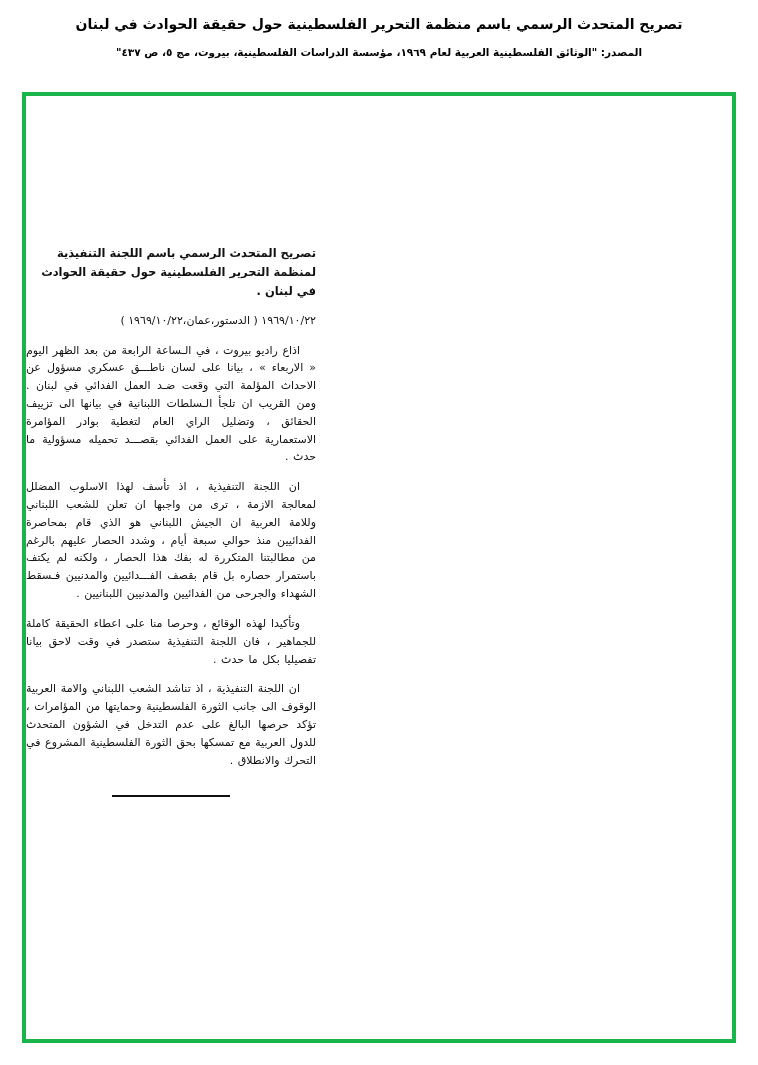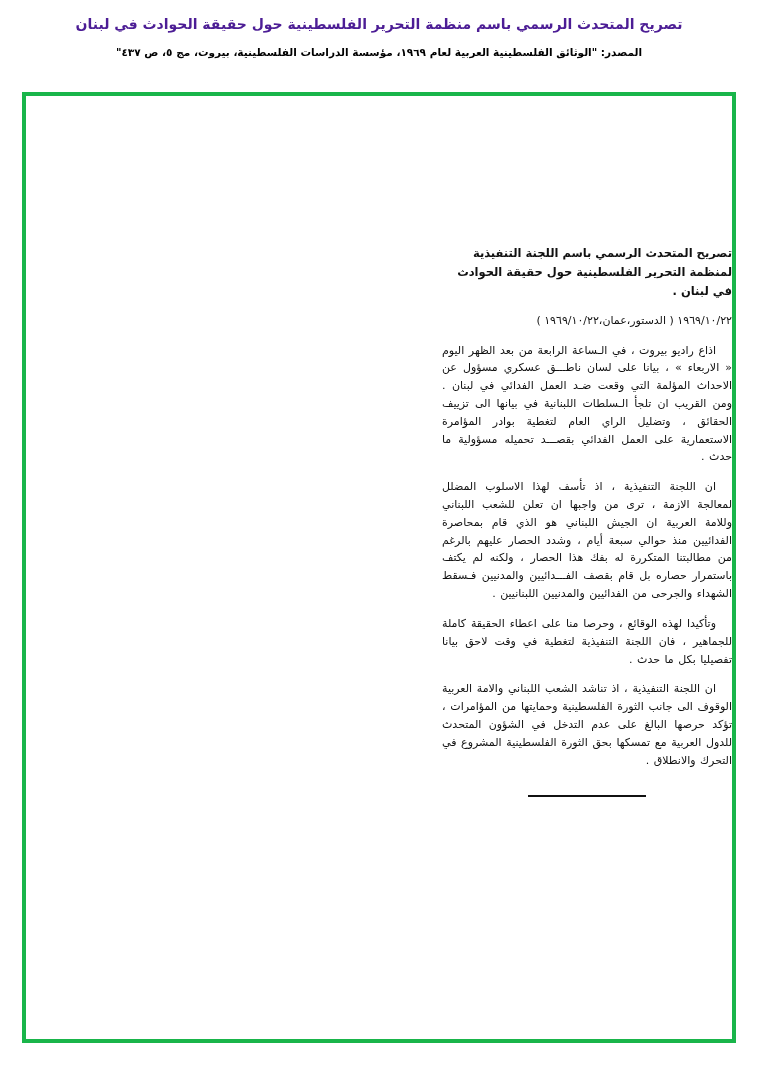--- a/index.html
+++ b/index.html
@@ -16,21 +16,21 @@
     overflow: hidden;
   }
 
   .page-header {
     text-align: center;
     padding-top: 14px;
   }
   .doc-title {
     font-size: 14px;
     font-weight: bold;
-    color: #4c1d95;
+    color: #000000;
     line-height: 1.5;
     margin: 0 auto;
     width: 700px;
     direction: rtl;
   }
   .doc-source {
     font-size: 10.5px;
     font-weight: bold;
     color: #000000;
     margin: 11px auto 0 auto;
@@ -48,21 +48,21 @@
     background: #ffffff;
     box-sizing: border-box;
   }
 
   .scan-inner {
     position: absolute;
     top: 148px;
     right: 0;
     left: 0;
     display: flex;
-    justify-content: flex-start;
+    justify-content: flex-end;
   }
 
   .scan-column {
     width: 290px;
     direction: rtl;
     text-align: justify;
     color: #111111;
   }
 
   .scan-heading {
@@ -104,18 +104,18 @@
   <div class="doc-source">المصدر: "الوثائق الفلسطينية العربية لعام ١٩٦٩، مؤسسة الدراسات الفلسطينية، بيروت، مج ٥، ص ٤٣٧"</div>
 </div>
 
 <div class="scan-frame" style="border-color: rgb(25, 181, 74);">
   <div class="scan-inner">
     <div class="scan-column">
       <div class="scan-heading">تصريح المتحدث الرسمي باسم اللجنة التنفيذية لمنظمة التحرير الفلسطينية حول حقيقة الحوادث في لبنان .</div>
       <div class="scan-dateline">١٩٦٩/١٠/٢٢        ( الدستور،عمان،١٩٦٩/١٠/٢٢ )</div>
       <p class="scan-para">اذاع راديو بيروت ، في الـساعة الرابعة من بعد الظهر اليوم « الاربعاء » ، بيانا على لسان ناطـــق عسكري مسؤول عن الاحداث المؤلمة التي وقعت ضـد العمل الفدائي في لبنان . ومن القريب ان تلجأ الـسلطات اللبنانية في بيانها الى تزييف الحقائق ، وتضليل الراي العام لتغطية بوادر المؤامرة الاستعمارية على العمل الفدائي بقصـــد تحميله مسؤولية ما حدث .</p>
       <p class="scan-para">ان اللجنة التنفيذية ، اذ تأسف لهذا الاسلوب المضلل لمعالجة الازمة ، ترى من واجبها ان تعلن للشعب اللبناني وللامة العربية ان الجيش اللبناني هو الذي قام بمحاصرة الفدائيين منذ حوالي سبعة أيام ، وشدد الحصار عليهم بالرغم من مطالبتنا المتكررة له بفك هذا الحصار ، ولكنه لم يكتف باستمرار حصاره بل قام بقصف الفـــدائيين والمدنيين فـسقط الشهداء والجرحى من الفدائيين والمدنيين اللبنانيين .</p>
-      <p class="scan-para">وتأكيدا لهذه الوقائع ، وحرصا منا على اعطاء الحقيقة كاملة للجماهير ، فان اللجنة التنفيذية لتغطية في وقت لاحق بيانا تفصيليا بكل ما حدث .</p>
+      <p class="scan-para">وتأكيدا لهذه الوقائع ، وحرصا منا على اعطاء الحقيقة كاملة للجماهير ، فان اللجنة التنفيذية ستصدر في وقت لاحق بيانا تفصيليا بكل ما حدث .</p>
       <p class="scan-para">ان اللجنة التنفيذية ، اذ تناشد الشعب اللبناني والامة العربية الوقوف الى جانب الثورة الفلسطينية وحمايتها من المؤامرات ، تؤكد حرصها البالغ على عدم التدخل في الشؤون المتحدث للدول العربية مع تمسكها بحق الثورة الفلسطينية المشروع في التحرك والانطلاق .</p>
       <div class="scan-rule"></div>
     </div>
   </div>
 </div>
 
 </body></html>

